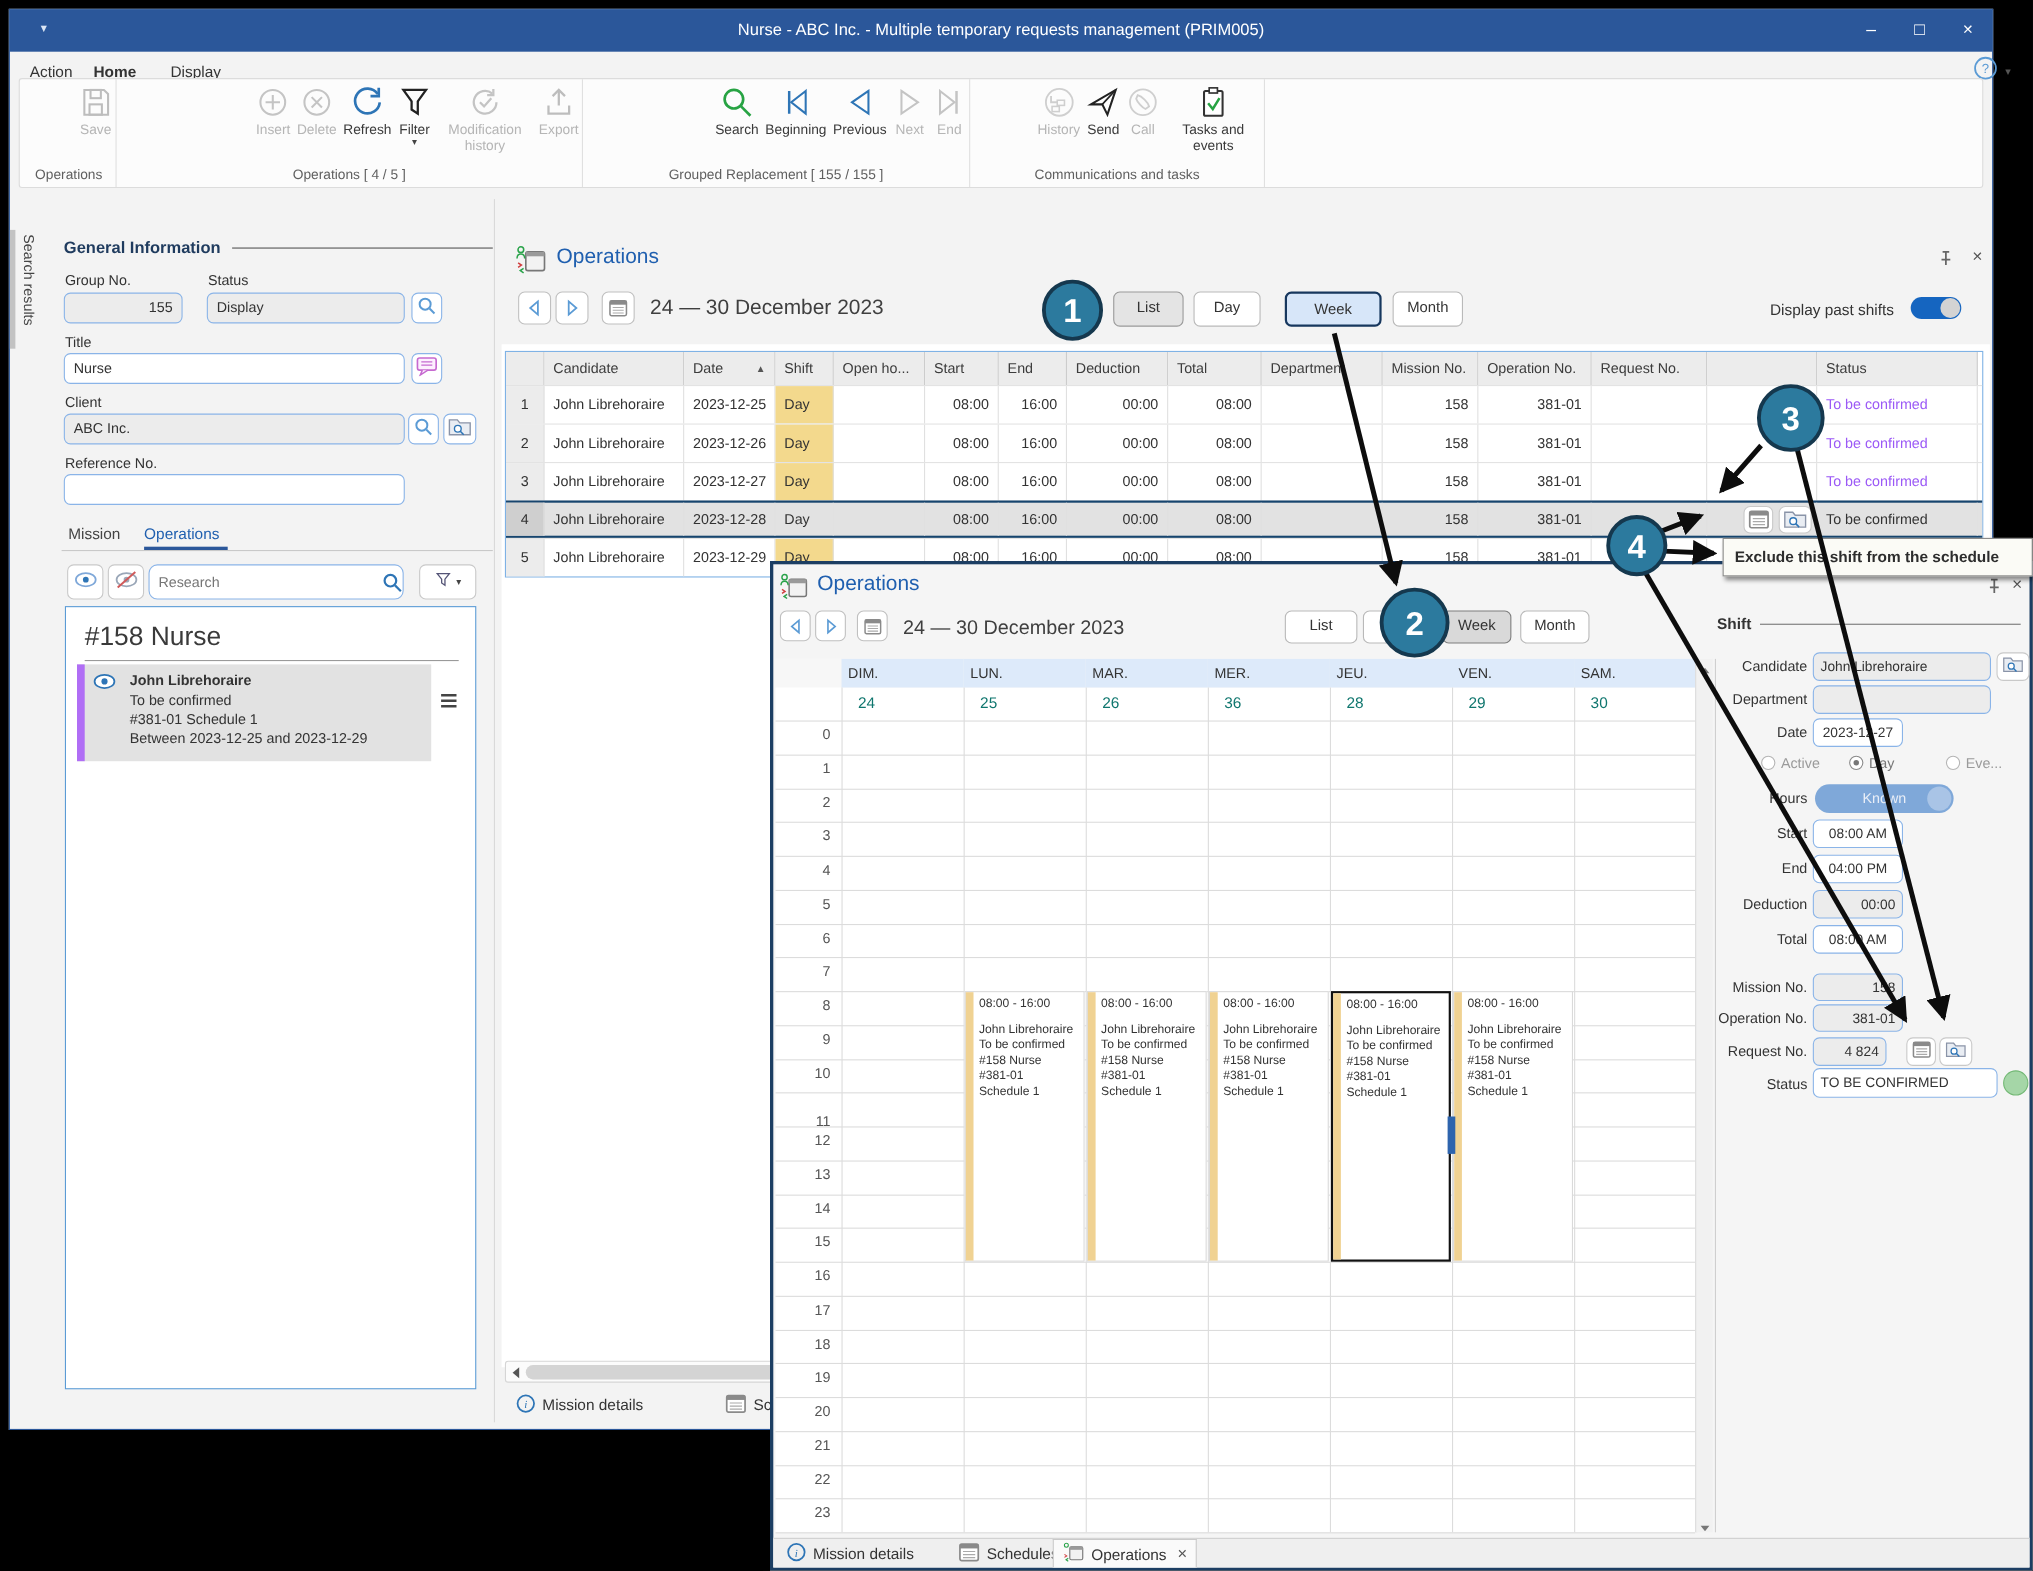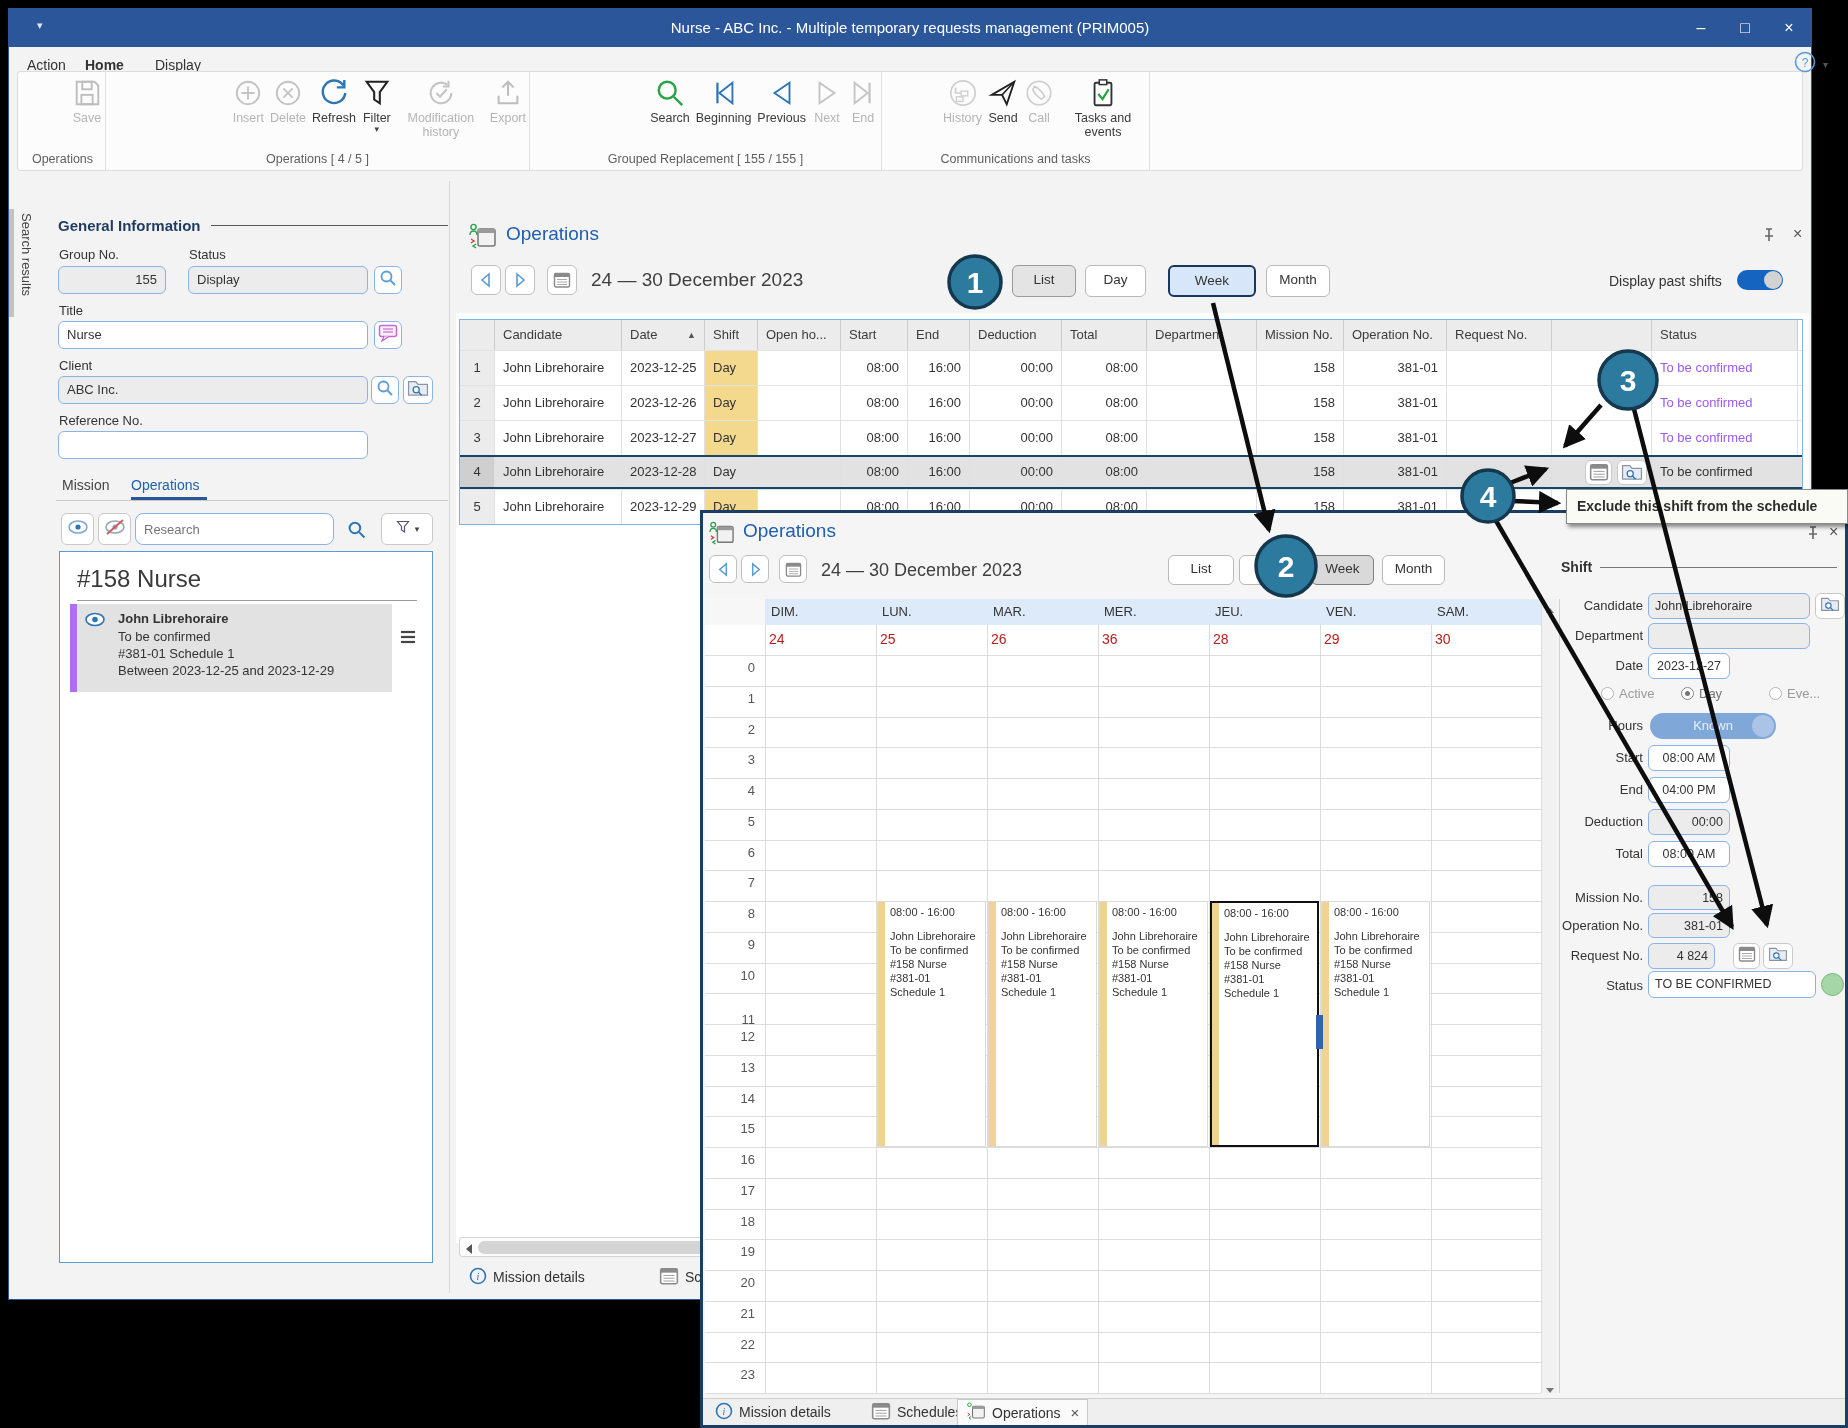--- a/index.html
+++ b/index.html
@@ -61,21 +61,21 @@
   .tcell { font-size:13px; color:#333; padding:0 8px; border-right:1px solid #e0e0e0; overflow:hidden; white-space:nowrap; line-height:34px; }
   .thead .tcell { background:#ececec; color:#3c3c3c; border-right:1px solid #cccccc; line-height:30px; }
   .trow.body { border-top:1px solid #e3e3e3; }
   .rownum { background:#ececec; text-align:center; }
   .trow.sel { background:#e2e2e2; border-top:2px solid #17456e; border-bottom:2px solid #17456e; }
   .trow.sel .rownum { background:#cfcfcf; }
 
   
   #win2 { left:700px; top:510px; width:1148px; height:918px; background:#f5f5f5; border:3px solid #1c3e63; z-index:10; }
   .dayhdr { background:#ddeafa; font-size:13px; color:#333; line-height:26px; padding-left:6px; }
-  .daynum { font-size:14px; color:#b91c1c; padding-left:4px; line-height:28px; }
+  .daynum { font-size:14px; color:#0f766e; padding-left:15px; line-height:28px; }
   .hourlbl { font-size:13px; color:#555; text-align:right; }
   .gridline { background:#dcdcdc; }
   .evt { background:#fff; border:1px solid #dadada; font-size:11px; color:#333; line-height:1.28; }
   .evt .bar { position:absolute; left:0; top:0; bottom:0; width:7px; background:#f0d292; }
   .evt .etime { margin:3px 0 10px 12px; }
   .evt .eline { margin-left:12px; width:88px; word-wrap:break-word; }
   .evt.sel { border:2px solid #111; }
 
   
   .splabel { position:absolute; font-size:13px; color:#333; text-align:right; width:84px; }
@@ -318,21 +318,21 @@
             <circle cx="11" cy="7" r="2.6" fill="#2e75b6"></circle>
           </svg></span>
     </div>
     <div class="sqbtn abs" style="left:89px; top:504px; width:33px; height:32px; border-color:#c9c9c9;">
       <span><svg width="22" height="16" viewBox="0 0 22 16">
             <ellipse cx="11" cy="8" rx="9" ry="6" fill="none" stroke="#9aa7b8" stroke-width="1.6"></ellipse>
             <circle cx="11" cy="8" r="2.6" fill="#9aa7b8"></circle>
             <line x1="3" y1="15" x2="19" y2="1" stroke="#d05a5a" stroke-width="1.8"></line>
           </svg></span>
     </div>
-    <input class="field abs" style="left: 126px; top: 504px; width: 199px; height: 32px; border-radius: 8px;" placeholder="Research">
+    <input class="field abs" style="left: 126px; top: 504px; width: 232px; height: 32px; border-radius: 8px;" placeholder="Research">
     <span class="abs" style="left:338px; top:511px;"><svg width="19" height="19" viewBox="0 0 18 18">
           <circle cx="7.5" cy="7.5" r="5" fill="none" stroke="#2e75b6" stroke-width="1.9"></circle>
           <line x1="11.5" y1="11.5" x2="16.5" y2="16.5" stroke="#2e75b6" stroke-width="1.9"></line>
         </svg></span>
     <div class="sqbtn abs" style="left:372px; top:504px; width:52px; height:32px; border-color:#c9c9c9; gap:4px;">
       <span><svg width="16" height="16" viewBox="0 0 32 32">
             <path d="M5 5h22l-8 10v11l-6-4V15z" fill="none" stroke="#557" stroke-width="2.4"></path>
           </svg></span>
       <span style="font-size:9px; color:#444;">▾</span>
     </div>

